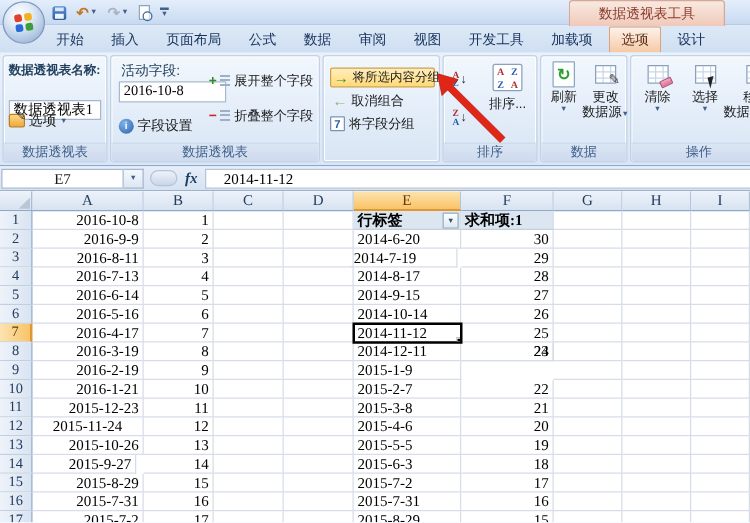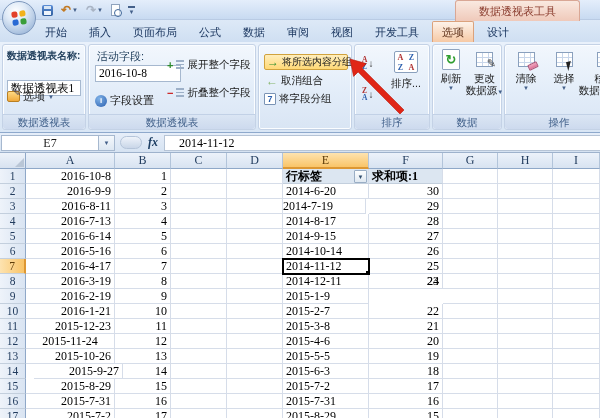--- a/index.html
+++ b/index.html
@@ -170,20 +170,21 @@
 
   <div class="tabrow" id="tabrow">
       <div class="tab">开始</div>
       <div class="tab">插入</div>
       <div class="tab">页面布局</div>
       <div class="tab">公式</div>
       <div class="tab">数据</div>
       <div class="tab">审阅</div>
       <div class="tab">视图</div>
       <div class="tab">开发工具</div>
+      <div class="tab">加载项</div>
       <div class="tab active">选项</div>
       <div class="tab">设计</div>
     </div>
 
   <div class="ribbon">
 
     <div class="rgroup" style="left:2px; width:84px;">
       <div class="rlabel" style="left:4px; top:4px; font-size:10px;font-weight:bold;">数据透视表名称:</div>
       <div class="rinput" style="left:4px; top:35px; width:74px; height:16px;">数据透视表1</div>
       <div class="sbtn" style="left:4px; top:44px;">
@@ -445,21 +446,21 @@
       <div class="cell right" style="left: 26px; top: 196px; width: 89px; height: 15px;">2015-10-26</div>
       <div class="cell right" style="left: 115px; top: 196px; width: 56px; height: 15px;">13</div>
       <div class="cell left" style="left: 171px; top: 196px; width: 56px; height: 15px;"></div>
       <div class="cell left" style="left: 227px; top: 196px; width: 56px; height: 15px;"></div>
       <div class="cell left" style="left: 283px; top: 196px; width: 86px; height: 15px;">2015-5-5</div>
       <div class="cell right" style="left: 369px; top: 196px; width: 74px; height: 15px;">19</div>
       <div class="cell left" style="left: 443px; top: 196px; width: 55px; height: 15px;"></div>
       <div class="cell left" style="left: 498px; top: 196px; width: 55px; height: 15px;"></div>
       <div class="cell left" style="left: 553px; top: 196px; width: 47px; height: 15px;"></div>
       <div class="rowhdr" style="top: 211px; height: 15px;">14</div>
-      <div class="cell right" style="left: 34px; top: 211px; width: 89px; height: 15px;">2015-9-27</div>
+      <div class="cell right" style="left: 20px; top: 211px; width: 89px; height: 15px;">2015-9-27</div>
       <div class="cell right" style="left: 115px; top: 211px; width: 56px; height: 15px;">14</div>
       <div class="cell left" style="left: 171px; top: 211px; width: 56px; height: 15px;"></div>
       <div class="cell left" style="left: 227px; top: 211px; width: 56px; height: 15px;"></div>
       <div class="cell left" style="left: 283px; top: 211px; width: 86px; height: 15px;">2015-6-3</div>
       <div class="cell right" style="left: 369px; top: 211px; width: 74px; height: 15px;">18</div>
       <div class="cell left" style="left: 443px; top: 211px; width: 55px; height: 15px;"></div>
       <div class="cell left" style="left: 498px; top: 211px; width: 55px; height: 15px;"></div>
       <div class="cell left" style="left: 553px; top: 211px; width: 47px; height: 15px;"></div>
       <div class="rowhdr" style="top: 226px; height: 15px;">15</div>
       <div class="cell right" style="left: 26px; top: 226px; width: 89px; height: 15px;">2015-8-29</div>

